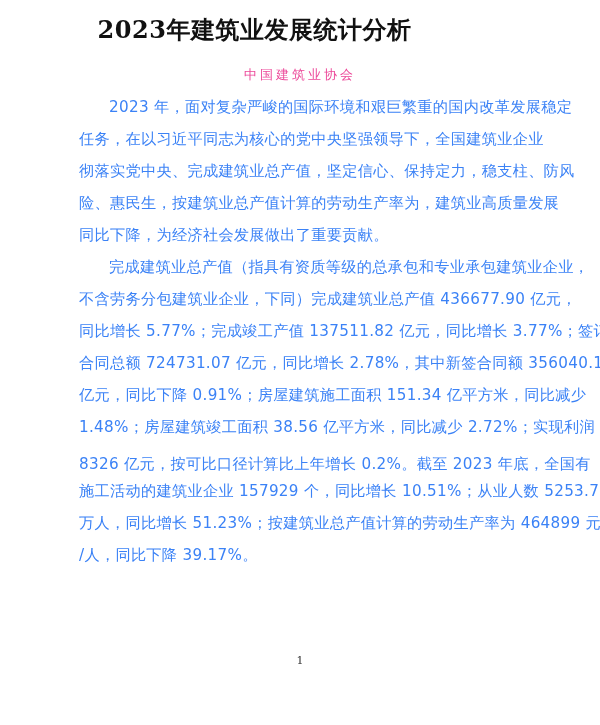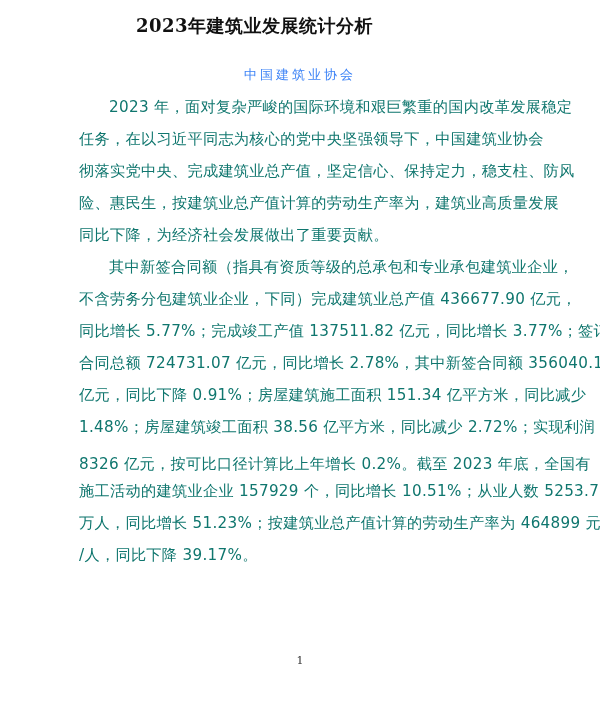--- a/index.html
+++ b/index.html
@@ -1,40 +1,40 @@
 <!DOCTYPE html>
 <html><head>
 <meta charset="utf-8">
 <style>
   html, body { margin:0; padding:0; }
   body { width:600px; height:725px; background:#ffffff; position:relative; overflow:hidden; font-family:"DejaVu Serif","Liberation Serif",serif; color:#1a1a1a; }
   .page { position:absolute; left:0; top:0; width:600px; height:725px; background:#ffffff; }
-  .title { position:absolute; left:0; width:509px; top:14px; text-align:center; font-size:18px; font-weight:bold; letter-spacing:0.5px; color:#111; font-family:"DejaVu Serif","Liberation Serif",serif; }
-  .subtitle { position:absolute; left:0; width:600px; top:66px; text-align:center; font-size:13px; letter-spacing:3px; color:#3b82f6; }
-  .line { position:absolute; left:79px; width:470px; font-size:15.2px; white-space:nowrap; color:#0f766e; letter-spacing:0.3px; line-height:20px; font-family:"DejaVu Sans","Liberation Sans",sans-serif; }
+  .title { position:absolute; left:0; width:509px; top:14px; text-align:center; font-size:24px; font-weight:bold; letter-spacing:0.5px; color:#111; font-family:"DejaVu Serif","Liberation Serif",serif; }
+  .subtitle { position:absolute; left:0; width:600px; top:66px; text-align:center; font-size:13px; letter-spacing:3px; color:#ec4899; }
+  .line { position:absolute; left:79px; width:470px; font-size:15.2px; white-space:nowrap; color:#3b82f6; letter-spacing:0.3px; line-height:20px; font-family:"DejaVu Sans","Liberation Sans",sans-serif; }
   .indent { left:109px; }
   .pagenum { position:absolute; left:0; width:600px; top:654px; text-align:center; font-size:11px; color:#333; }
 </style>
 </head>
 <body>
 
 <div class="page">
   <div class="title">2023年建筑业发展统计分析</div>
   <div class="subtitle">中国建筑业协会</div>
 
   <div>
     <div class="line indent" style="top:97px">2023 年，面对复杂严峻的国际环境和艰巨繁重的国内改革发展稳定</div>
-    <div class="line" style="top:129px">任务，在以习近平同志为核心的党中央坚强领导下，中国建筑业协会</div>
+    <div class="line" style="top:129px">任务，在以习近平同志为核心的党中央坚强领导下，全国建筑业企业</div>
     <div class="line" style="top:161px">彻落实党中央、完成建筑业总产值，坚定信心、保持定力，稳支柱、防风</div>
     <div class="line" style="top:193px">险、惠民生，按建筑业总产值计算的劳动生产率为，建筑业高质量发展</div>
     <div class="line" style="top:225px">同比下降，为经济社会发展做出了重要贡献。</div>
   </div>
 
   <div>
-    <div class="line indent" style="top:257px">其中新签合同额（指具有资质等级的总承包和专业承包建筑业企业，</div>
+    <div class="line indent" style="top:257px">完成建筑业总产值（指具有资质等级的总承包和专业承包建筑业企业，</div>
     <div class="line" style="top:289px">不含劳务分包建筑业企业，下同）完成建筑业总产值 436677.90 亿元，</div>
     <div class="line" style="top:321px">同比增长 5.77%；完成竣工产值 137511.82 亿元，同比增长 3.77%；签订</div>
     <div class="line" style="top:353px">合同总额 724731.07 亿元，同比增长 2.78%，其中新签合同额 356040.19</div>
     <div class="line" style="top:385px">亿元，同比下降 0.91%；房屋建筑施工面积 151.34 亿平方米，同比减少</div>
     <div class="line" style="top:417px">1.48%；房屋建筑竣工面积 38.56 亿平方米，同比减少 2.72%；实现利润</div>
     <div class="line" style="top:454px">8326 亿元，按可比口径计算比上年增长 0.2%。截至 2023 年底，全国有</div>
     <div class="line" style="top:481px">施工活动的建筑业企业 157929 个，同比增长 10.51%；从业人数 5253.79</div>
     <div class="line" style="top:513px">万人，同比增长 51.23%；按建筑业总产值计算的劳动生产率为 464899 元</div>
     <div class="line" style="top:545px">/人，同比下降 39.17%。</div>
   </div>

